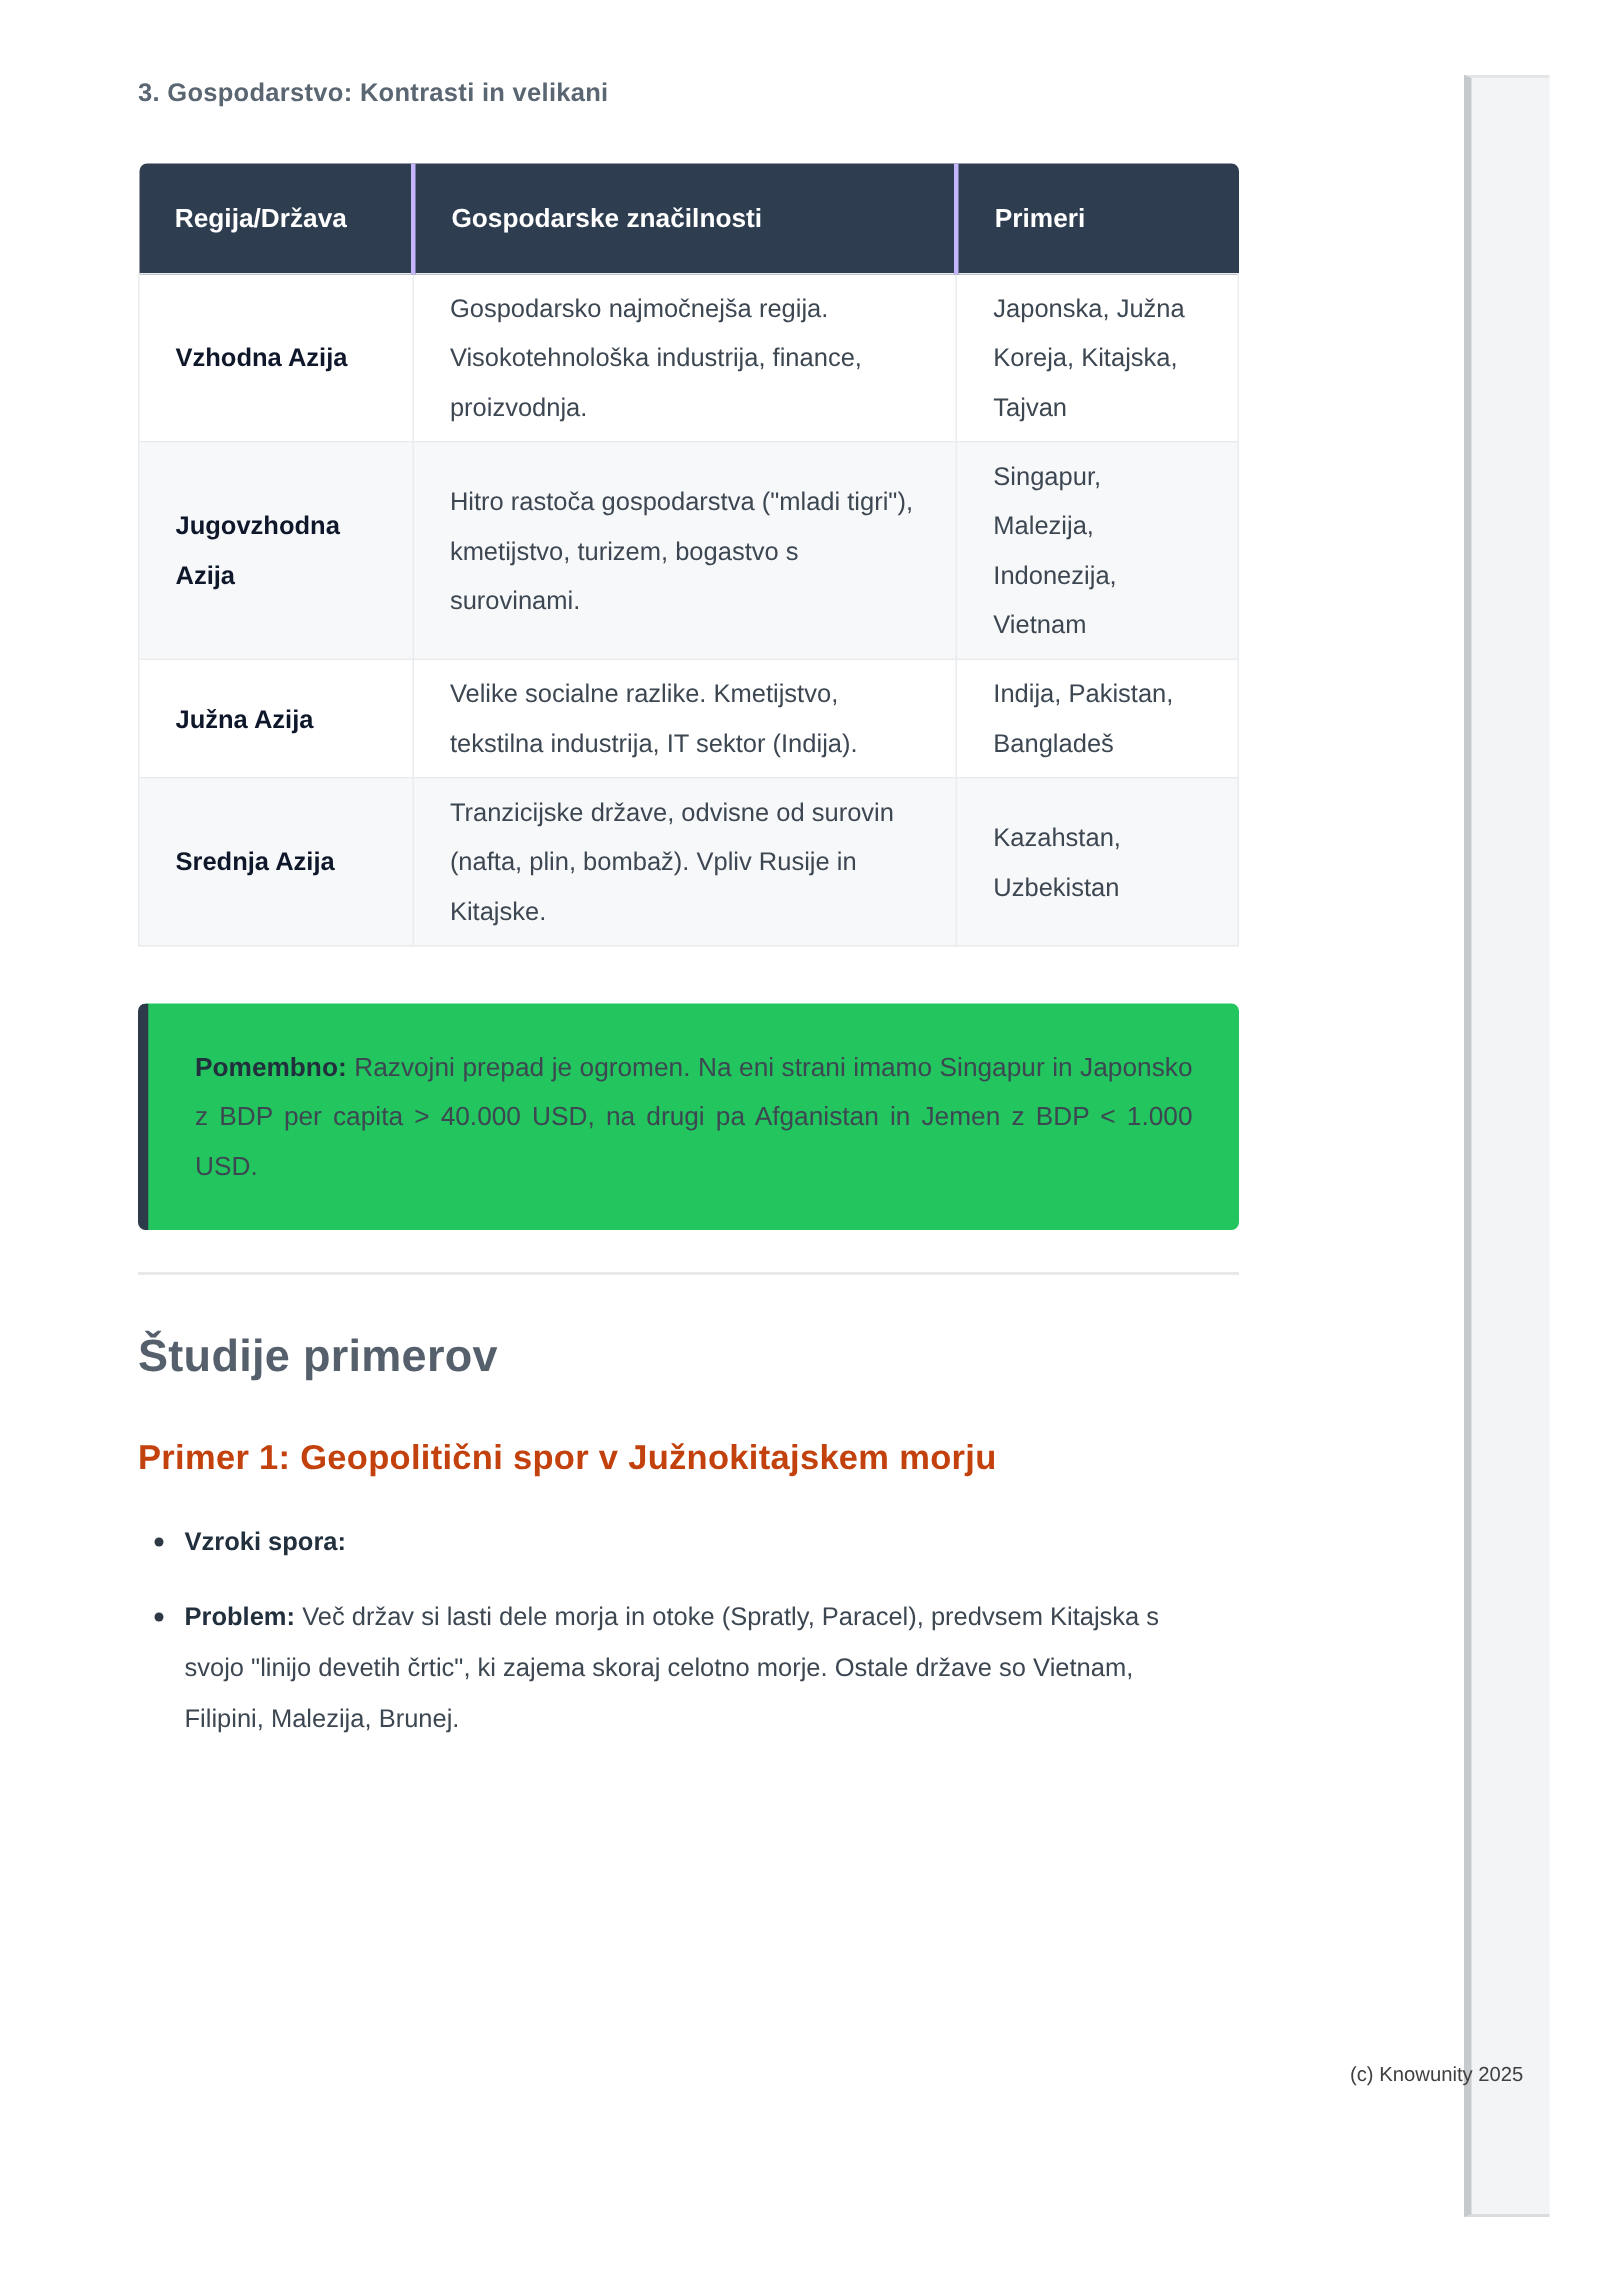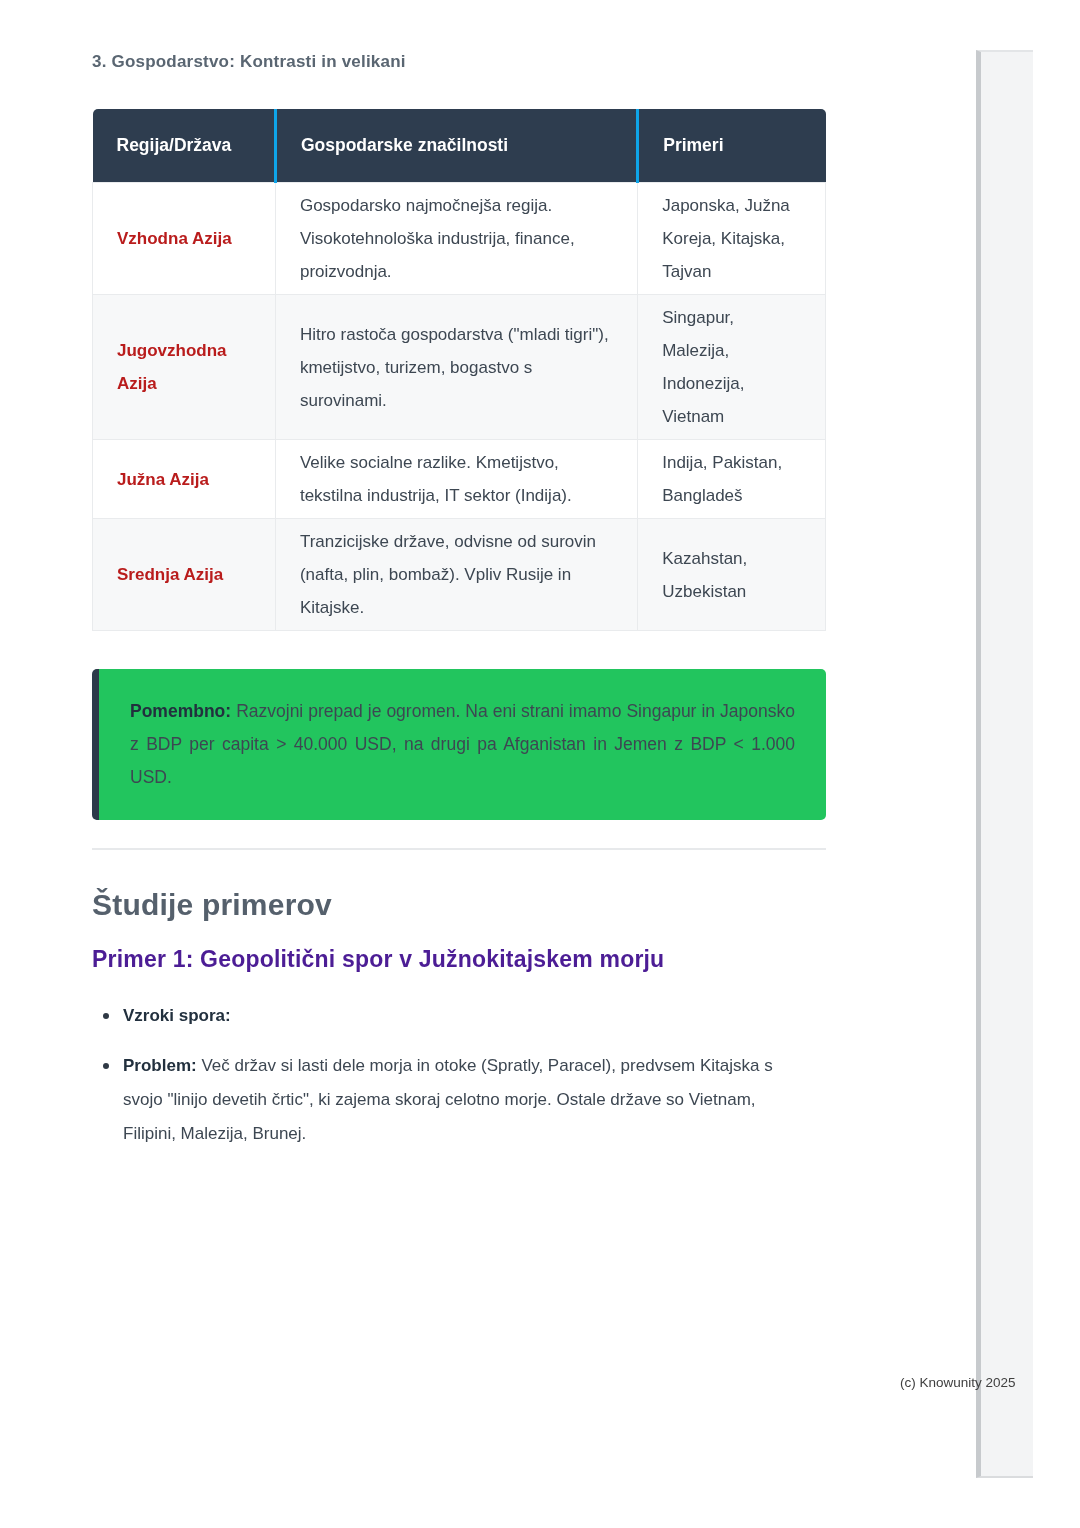--- a/index.html
+++ b/index.html
@@ -8,47 +8,47 @@
   body { position:relative; overflow:hidden; color:#3d4752; }
 
   .content { position:absolute; left:92px; top:0; width:734px; }
 
   .doc-title { margin-top:52px; font-size:17px; font-weight:600; color:#5a6672; letter-spacing:.2px; }
 
   
   .eco-table { margin-top:37px; width:734px; border-collapse:collapse; font-size:17px; }
   .eco-table th {
     background:#2e3d4f; color:#ffffff; font-weight:600; font-size:17.5px;
-    text-align:left; padding:20px 24px; border-right:3px solid #0ea5e9;
+    text-align:left; padding:20px 24px; border-right:3px solid #c4b5fd;
     line-height:33px;
   }
   .eco-table th:first-child { border-top-left-radius:5px; }
   .eco-table th:last-child { border-right:none; border-top-right-radius:5px; }
   .eco-table td {
     border:1px solid #e9ebed; vertical-align:middle;
     padding:6px 24px; line-height:33px; color:#3d4752;
   }
   .eco-table tbody tr:nth-child(even) td { background:#f7f8f9; }
-  .eco-table td.region { font-weight:700; color:#b91c1c;margin-top:33px; }
+  .eco-table td.region { font-weight:700; color:#0f172a;margin-top:33px; }
   .eco-table col.c1 { width:183px; }
   .eco-table col.c2 { width:363px; }
   .eco-table col.c3 { width:188px; }
 
   
   .callout {
     margin-top:38px; background:#22c55e; border-left:7px solid #2c3a4a;
     border-radius:5px; padding:26px 31px; font-size:17.5px; line-height:33px;
     text-align:justify; color:#3d4752;
   }
   .callout strong { color:#22303e; font-weight:700; }
 
   .divider { margin-top:28px; height:2px; background:#e7e9eb; width:734px; }
 
   .h2-title { margin-top:38px; font-size:30px; font-weight:600; color:#55606c; letter-spacing:.2px; }
-  .h3-title { margin-top:24px; font-size:23px; font-weight:600; color:#4c1d95; letter-spacing:.2px; }
+  .h3-title { margin-top:36px; font-size:23px; font-weight:600; color:#c2410c; letter-spacing:.2px; }
 
   
   .bullets { margin-top:26px; list-style:none; }
   .bullets li { position:relative; padding-left:31px; max-width:690px;
     font-size:17px; line-height:34px; margin-bottom:16px; }
   .bullets li .b-text { display:inline; }
   .bullets li .dot {
     position:absolute; left:11px; top:14px; width:6px; height:6px;
     border-radius:50%; background:#2f3945;
   }

